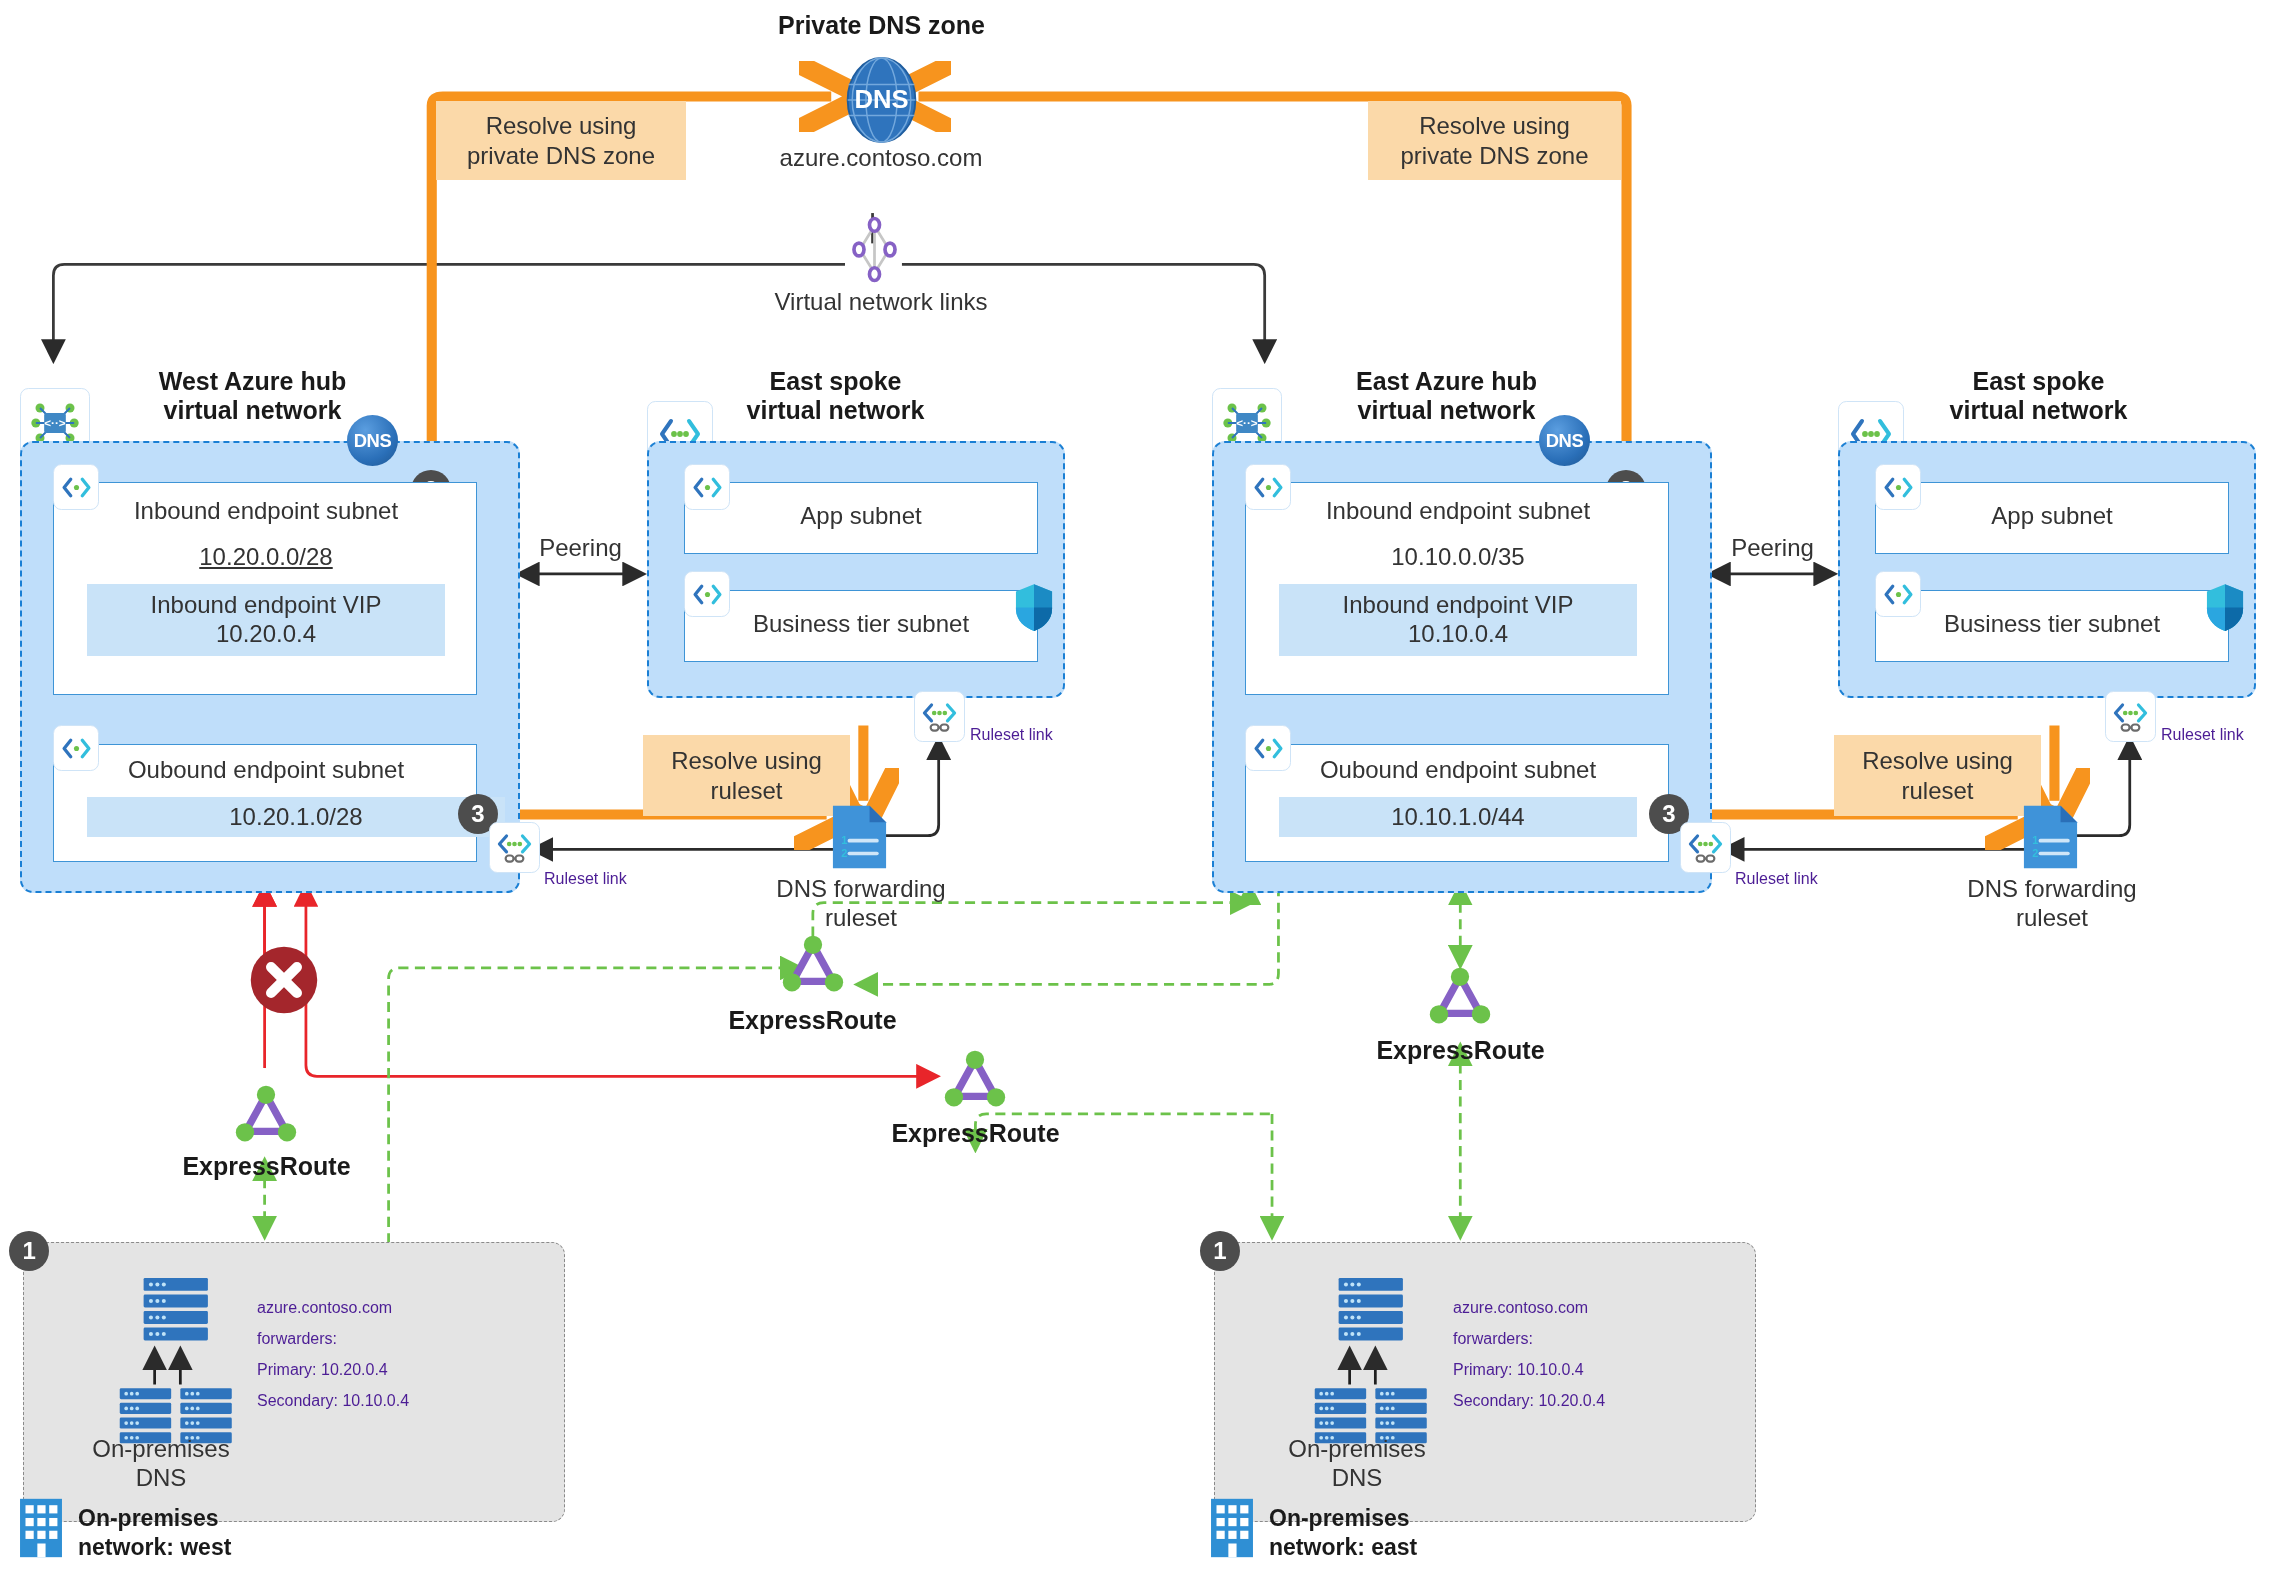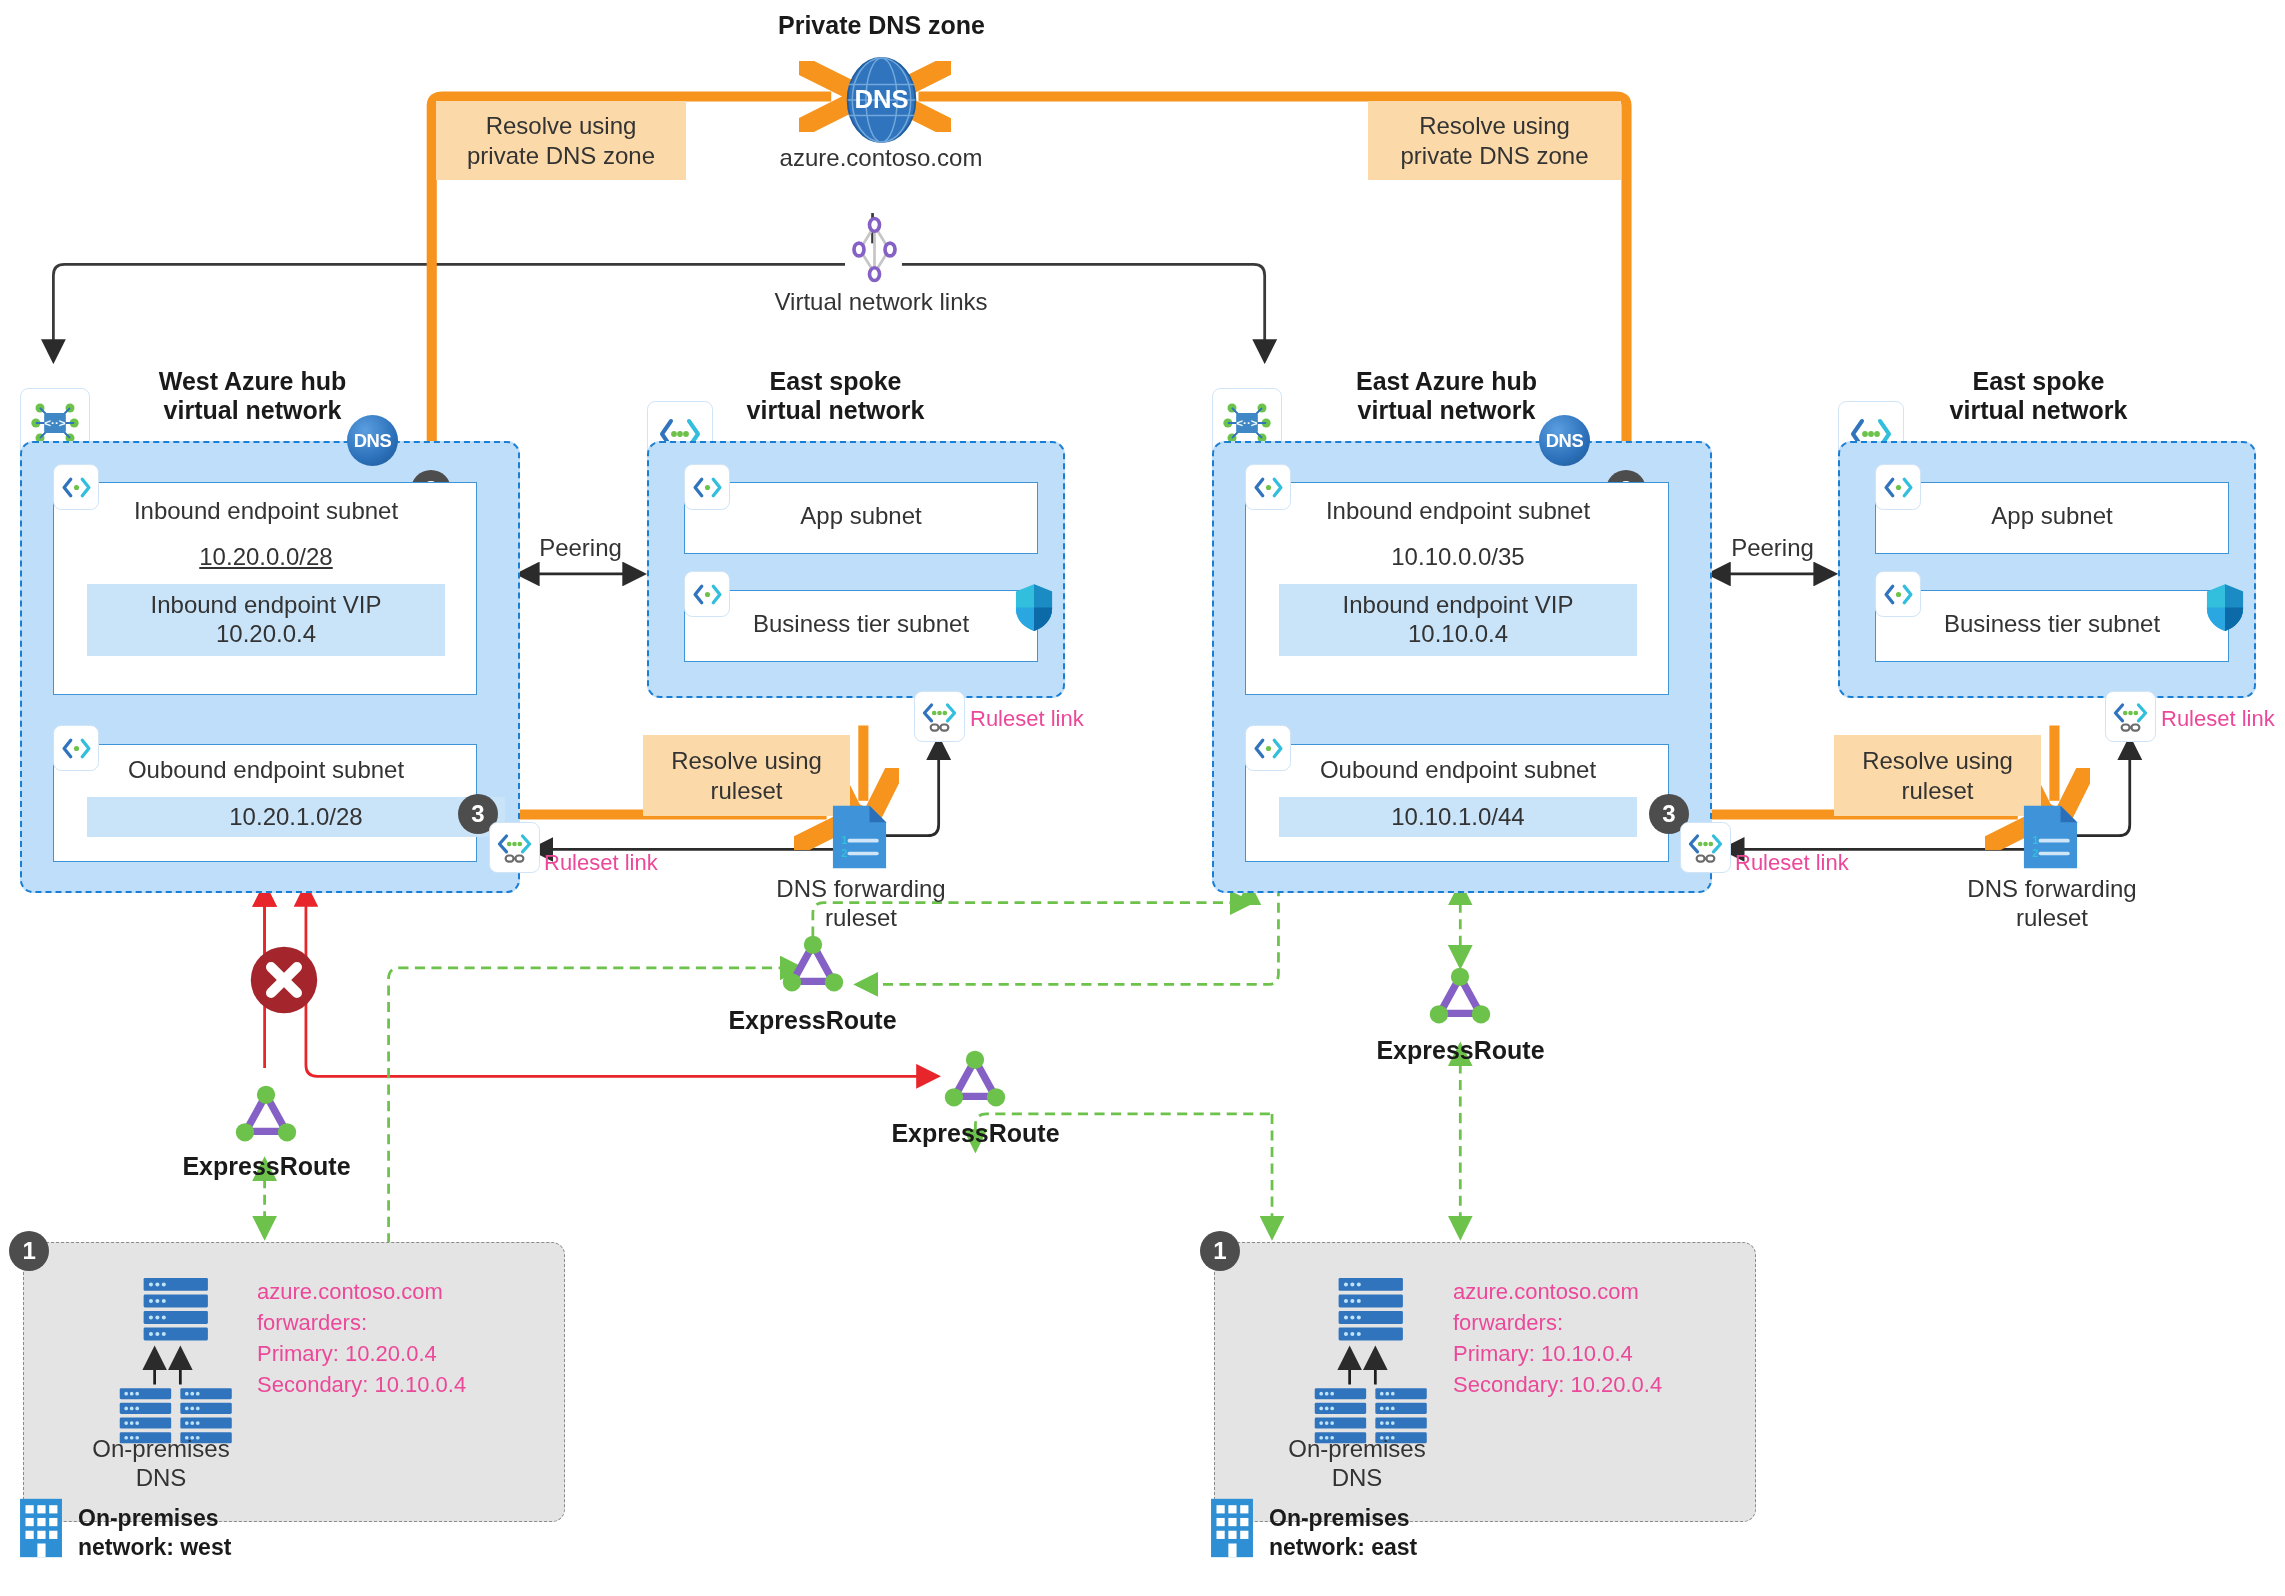--- a/index.html
+++ b/index.html
@@ -31,24 +31,25 @@
     white-space: pre-line;
   }
   .lbl {
     font-size: 24px;
     line-height: 29px;
     text-align: center;
     color: #333333;
     white-space: pre-line;
   }
   .lbl-sm {
-    font-size: 22px;
+    font-size: 16px;
     line-height: 27.5px;
-    color: #ec4899;
+    color: #4c1d95;
     white-space: pre-line;
+    margin-top: 16px;
   }
   .lbl-bold-sm {
     font-weight: bold;
     font-size: 23px;
     line-height: 28.5px;
     color: #1a1a1a;
     white-space: pre-line;
   }
 
   

